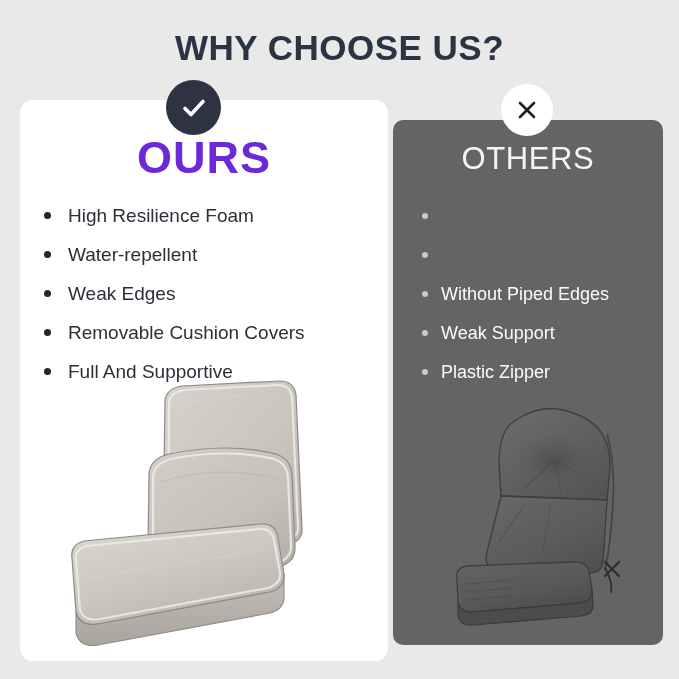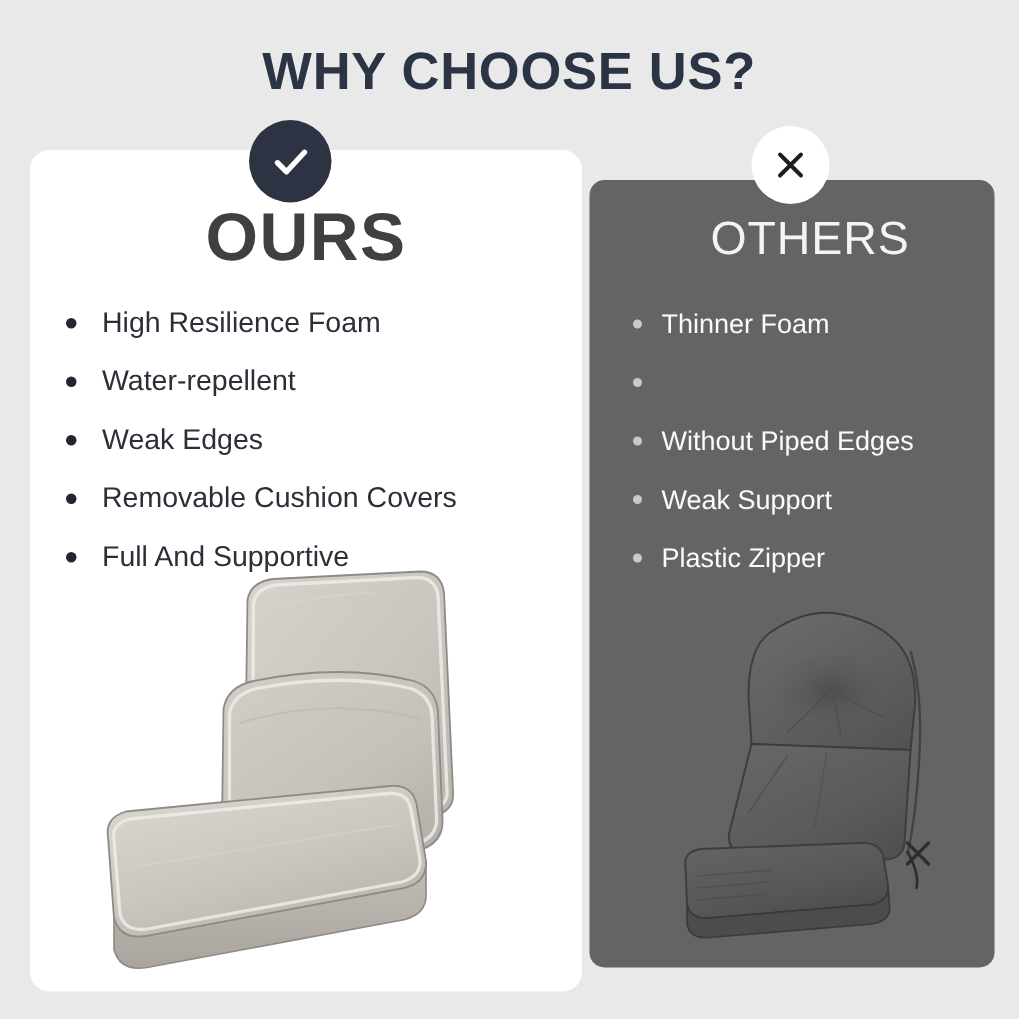--- a/index.html
+++ b/index.html
@@ -84,35 +84,34 @@
   
   .heading-ours {
     position: absolute;
     left: 20px;
     top: 132px;
     width: 368px;
     text-align: center;
     font-size: 45px;
     font-weight: bold;
     letter-spacing: 1px;
-    color: #404040;
+    color: #6d28d9;
     line-height: 52px;
   }
   .heading-others {
     position: absolute;
     left: 393px;
     top: 140px;
     width: 270px;
     text-align: center;
     font-size: 31px;
     font-weight: normal;
     letter-spacing: 0.6px;
     color: #f4f4f4;
     line-height: 38px;
-    padding-left: 12px;
   }
 
   
   .list {
     position: absolute;
     margin: 0;
     padding: 0;
     list-style: none;
   }
   .list-ours {
@@ -310,21 +309,20 @@
     <svg width="26" height="26" viewBox="0 0 26 26" xmlns="http://www.w3.org/2000/svg">
       <path d="M6 6 L20 20 M20 6 L6 20" fill="none" stroke="#1d1d1d" stroke-width="2.6" stroke-linecap="round"></path>
     </svg>
   </div>
 
   <div class="heading-others">OTHERS</div>
 
   <ul class="list list-others">
     <li>
       <span class="dot"></span>
-      <span class="item-text">Thinner Foam</span>
     </li>
     <li>
       <span class="dot"></span>
     </li>
     <li>
       <span class="dot"></span>
       <span class="item-text">Without Piped Edges</span>
     </li>
     <li>
       <span class="dot"></span>

